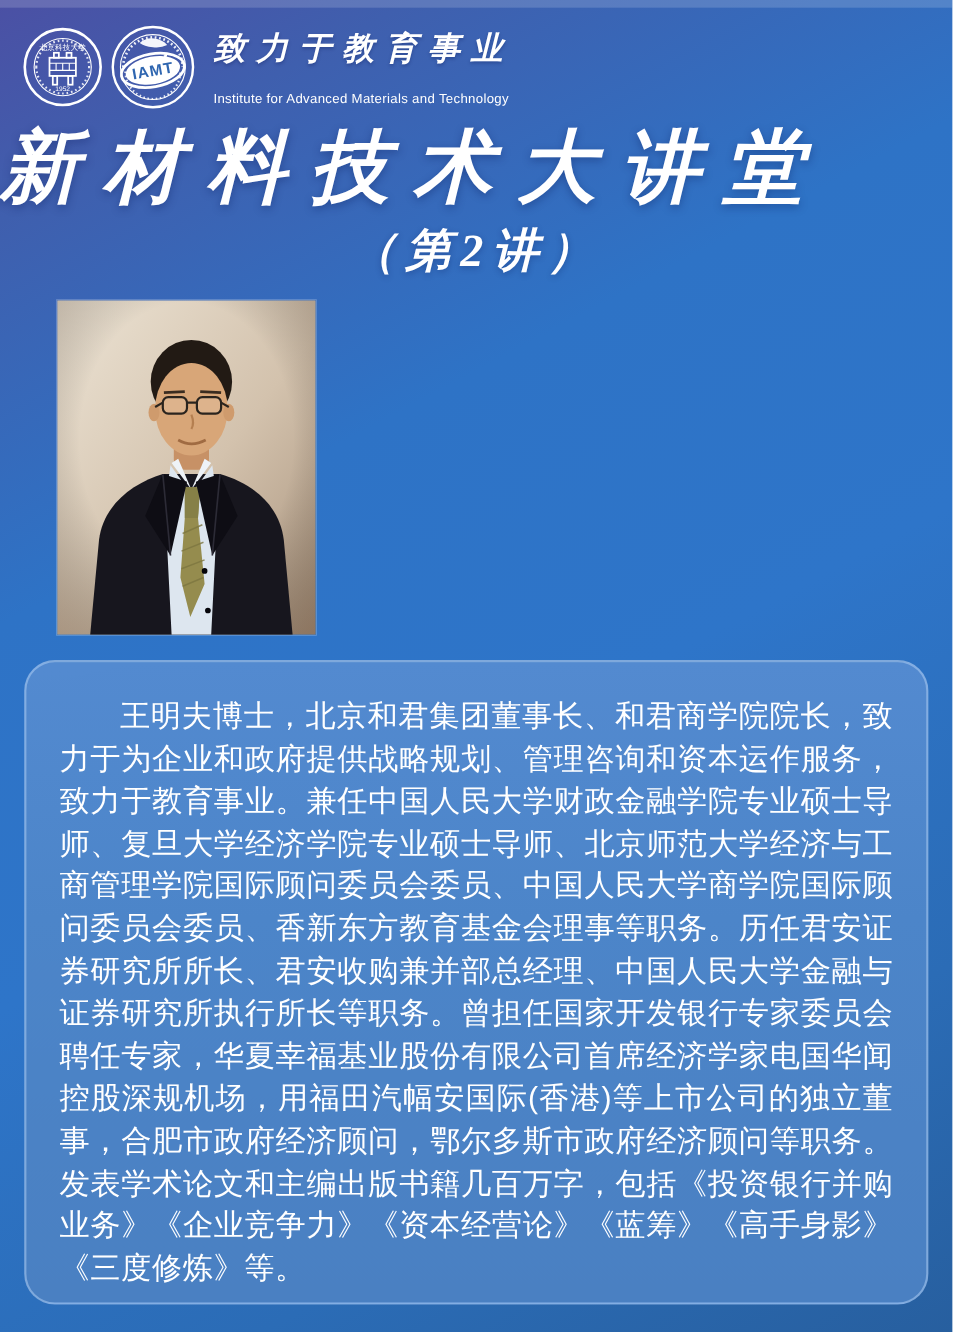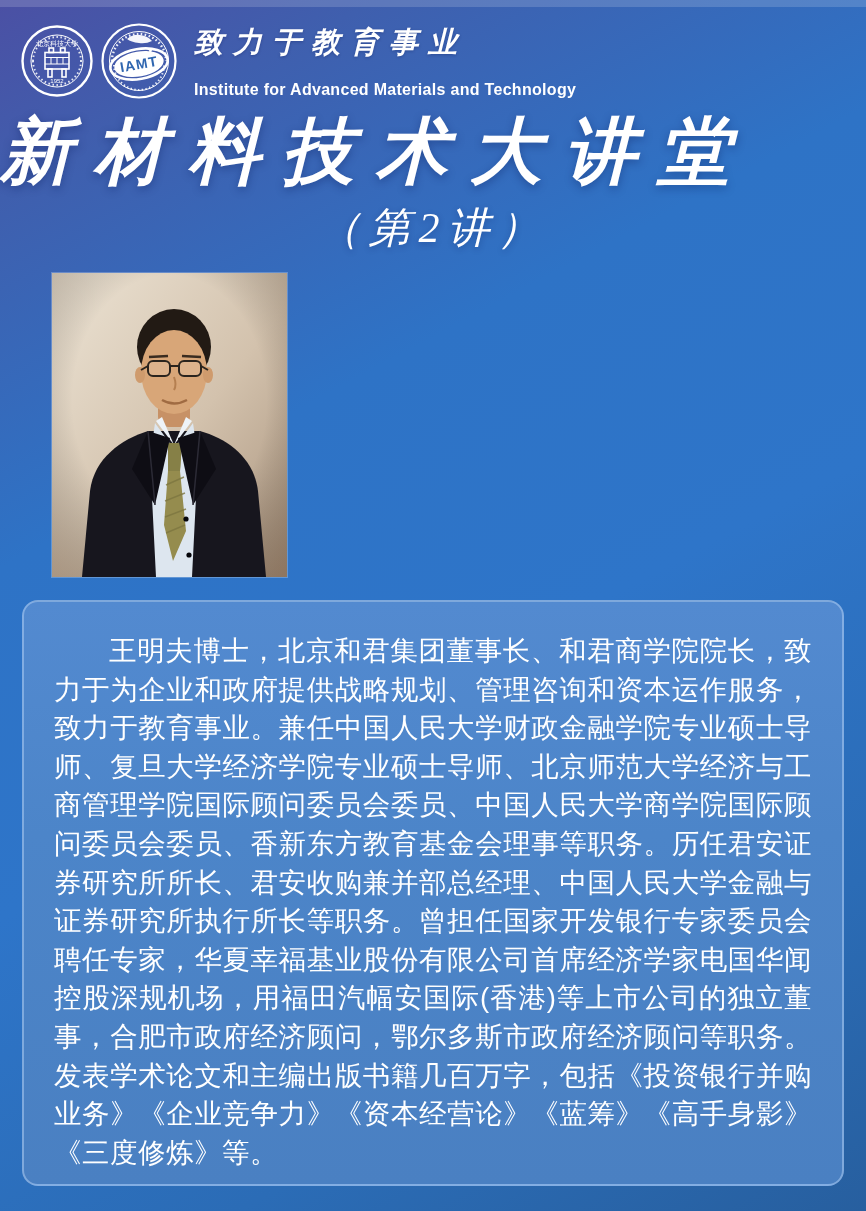--- a/index.html
+++ b/index.html
@@ -15,46 +15,46 @@
   .top-strip{position:absolute;top:0;left:0;right:0;height:7px;
     background:rgba(255,255,255,0.16);}
   
   .header{position:absolute;top:22px;left:20px;display:flex;align-items:center;}
   .logo{flex:0 0 auto;}
   .logo svg{display:block;}
   .inst{margin-left:16px;}
   .inst-cn{font-size:29px;letter-spacing:10px;font-weight:700;
     font-family:"Liberation Serif",serif;font-style:italic;
     text-shadow:0 1px 3px rgba(10,20,80,.3);white-space:nowrap;}
-  .inst-en{font-size:16px;letter-spacing:.3px;margin-top:18px;font-weight:700;
+  .inst-en{font-size:12px;letter-spacing:.3px;margin-top:18px;font-weight:400;
     white-space:nowrap;}
   
   .main-title{position:absolute;top:104px;left:0;width:100%;text-align:left;
     font-size:72px;font-weight:700;letter-spacing:22px;
     font-family:"Liberation Serif",serif;font-style:italic;
     text-shadow:0 3px 8px rgba(10,25,90,.35);white-space:nowrap;}
   .session-title{position:absolute;top:200px;left:0;width:100%;text-align:center;
-    font-size:42px;font-weight:400;letter-spacing:8px;
+    font-size:42px;font-weight:700;letter-spacing:8px;
     font-family:"Liberation Serif",serif;font-style:italic;
     text-shadow:0 2px 6px rgba(10,25,90,.3);}
   
   .photo{position:absolute;left:52px;top:273px;width:235px;height:304px;
     box-shadow:0 0 0 1px rgba(255,255,255,.25);}
   .photo svg{display:block;}
   
   .details{position:absolute;left:350px;top:286px;width:490px;}
   .detail-row{display:flex;font-size:30px;line-height:1.15;}
   .detail-row.r1{margin-bottom:44px;}
   .detail-row.r2{margin-bottom:18px;}
   .detail-row.r3{margin-bottom:30px;}
   .d-label{flex:0 0 170px;white-space:nowrap;}
   .d-value{flex:1;line-height:1.4;}
   
   .bio-box{position:absolute;left:22px;top:600px;width:822px;height:586px;
-    box-sizing:border-box;border-radius:16px;
+    box-sizing:border-box;border-radius:28px;
     background:linear-gradient(180deg,#538ad0 0%,#4c85c9 40%,#4a80c2 100%);
     border:2px solid rgba(180,210,245,.5);
     padding:30px 30px 0 30px;}
   .bio-box p{margin:0;font-size:27.5px;line-height:38.6px;text-align:justify;
     text-indent:2em;letter-spacing:.5px;color:#fff;}
 </style>
 </head>
 <body>
 
 <div class="poster">

